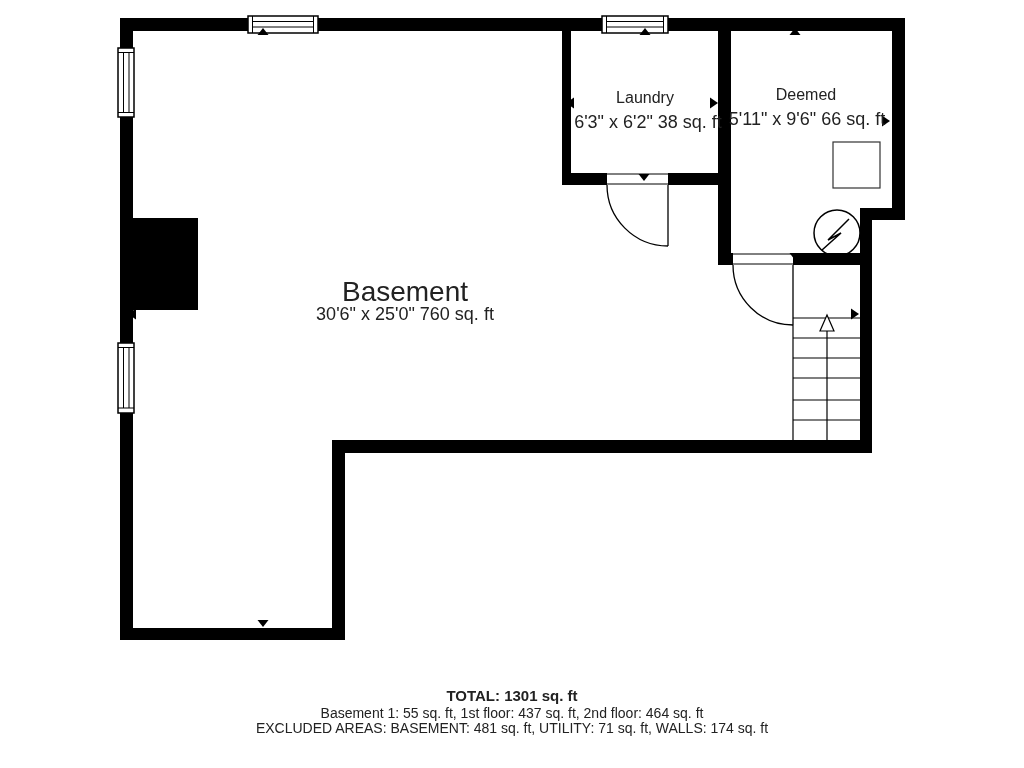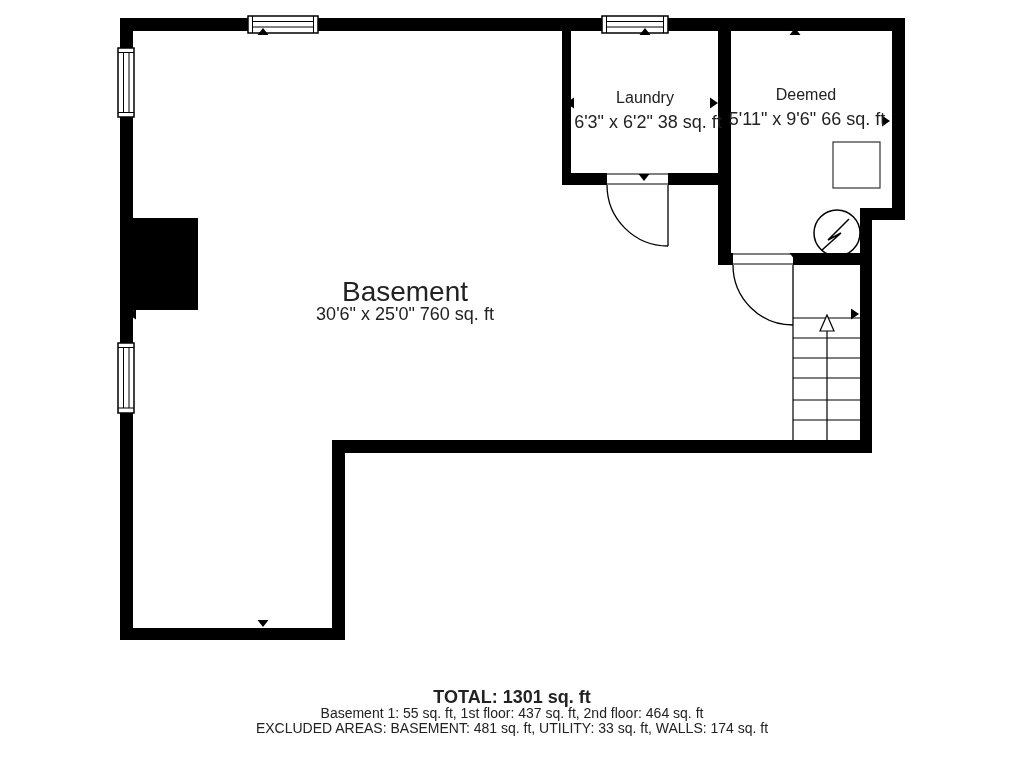--- a/index.html
+++ b/index.html
@@ -29,21 +29,21 @@
     position:absolute;transform:translate(-50%,-50%);white-space:nowrap;
     font-size:16px;line-height:1;color:var(--text);
   }
   .room-dims{
     position:absolute;transform:translate(-50%,-50%);white-space:nowrap;
     font-size:18px;line-height:1;color:var(--text);
   }
   .summary{
     position:absolute;left:0;right:0;text-align:center;color:var(--text);
   }
-  .summary-total{top:687px;font-size:18px;font-weight:bold;}
+  .summary-total{top:687px;font-size:15px;font-weight:bold;}
   .summary-floors{top:705px;font-size:14px;}
   .summary-excluded{top:720px;font-size:14px;}
   .summary-disclaimer{top:741px;font-size:9px;color:#333333;}
 </style>
 </head>
 <body>
 
 <div class="stage">
 
   <svg class="plan-svg" width="1024" height="768" viewBox="0 0 1024 768">
@@ -148,15 +148,15 @@
   <div class="room-dims" style="left:405px;top:314px;">30'6" x 25'0" 760 sq. ft</div>
 
   <div class="room-label" style="left:645px;top:98px;">Laundry</div>
   <div class="room-dims" style="left:648px;top:122px;">6'3" x 6'2" 38 sq. ft</div>
 
   <div class="room-label" style="left:806px;top:95px;">Deemed</div>
   <div class="room-dims" style="left:807px;top:119px;">5'11" x 9'6" 66 sq. ft</div>
 
   <div class="summary summary-total">TOTAL: 1301 sq. ft</div>
   <div class="summary summary-floors">Basement 1: 55 sq. ft, 1st floor: 437 sq. ft, 2nd floor: 464 sq. ft</div>
-  <div class="summary summary-excluded">EXCLUDED AREAS: BASEMENT: 481 sq. ft, UTILITY: 33 sq. ft, WALLS: 174 sq. ft</div>
+  <div class="summary summary-excluded">EXCLUDED AREAS: BASEMENT: 481 sq. ft, UTILITY: 71 sq. ft, WALLS: 174 sq. ft</div>
 
 </div>
 
 </body></html>

